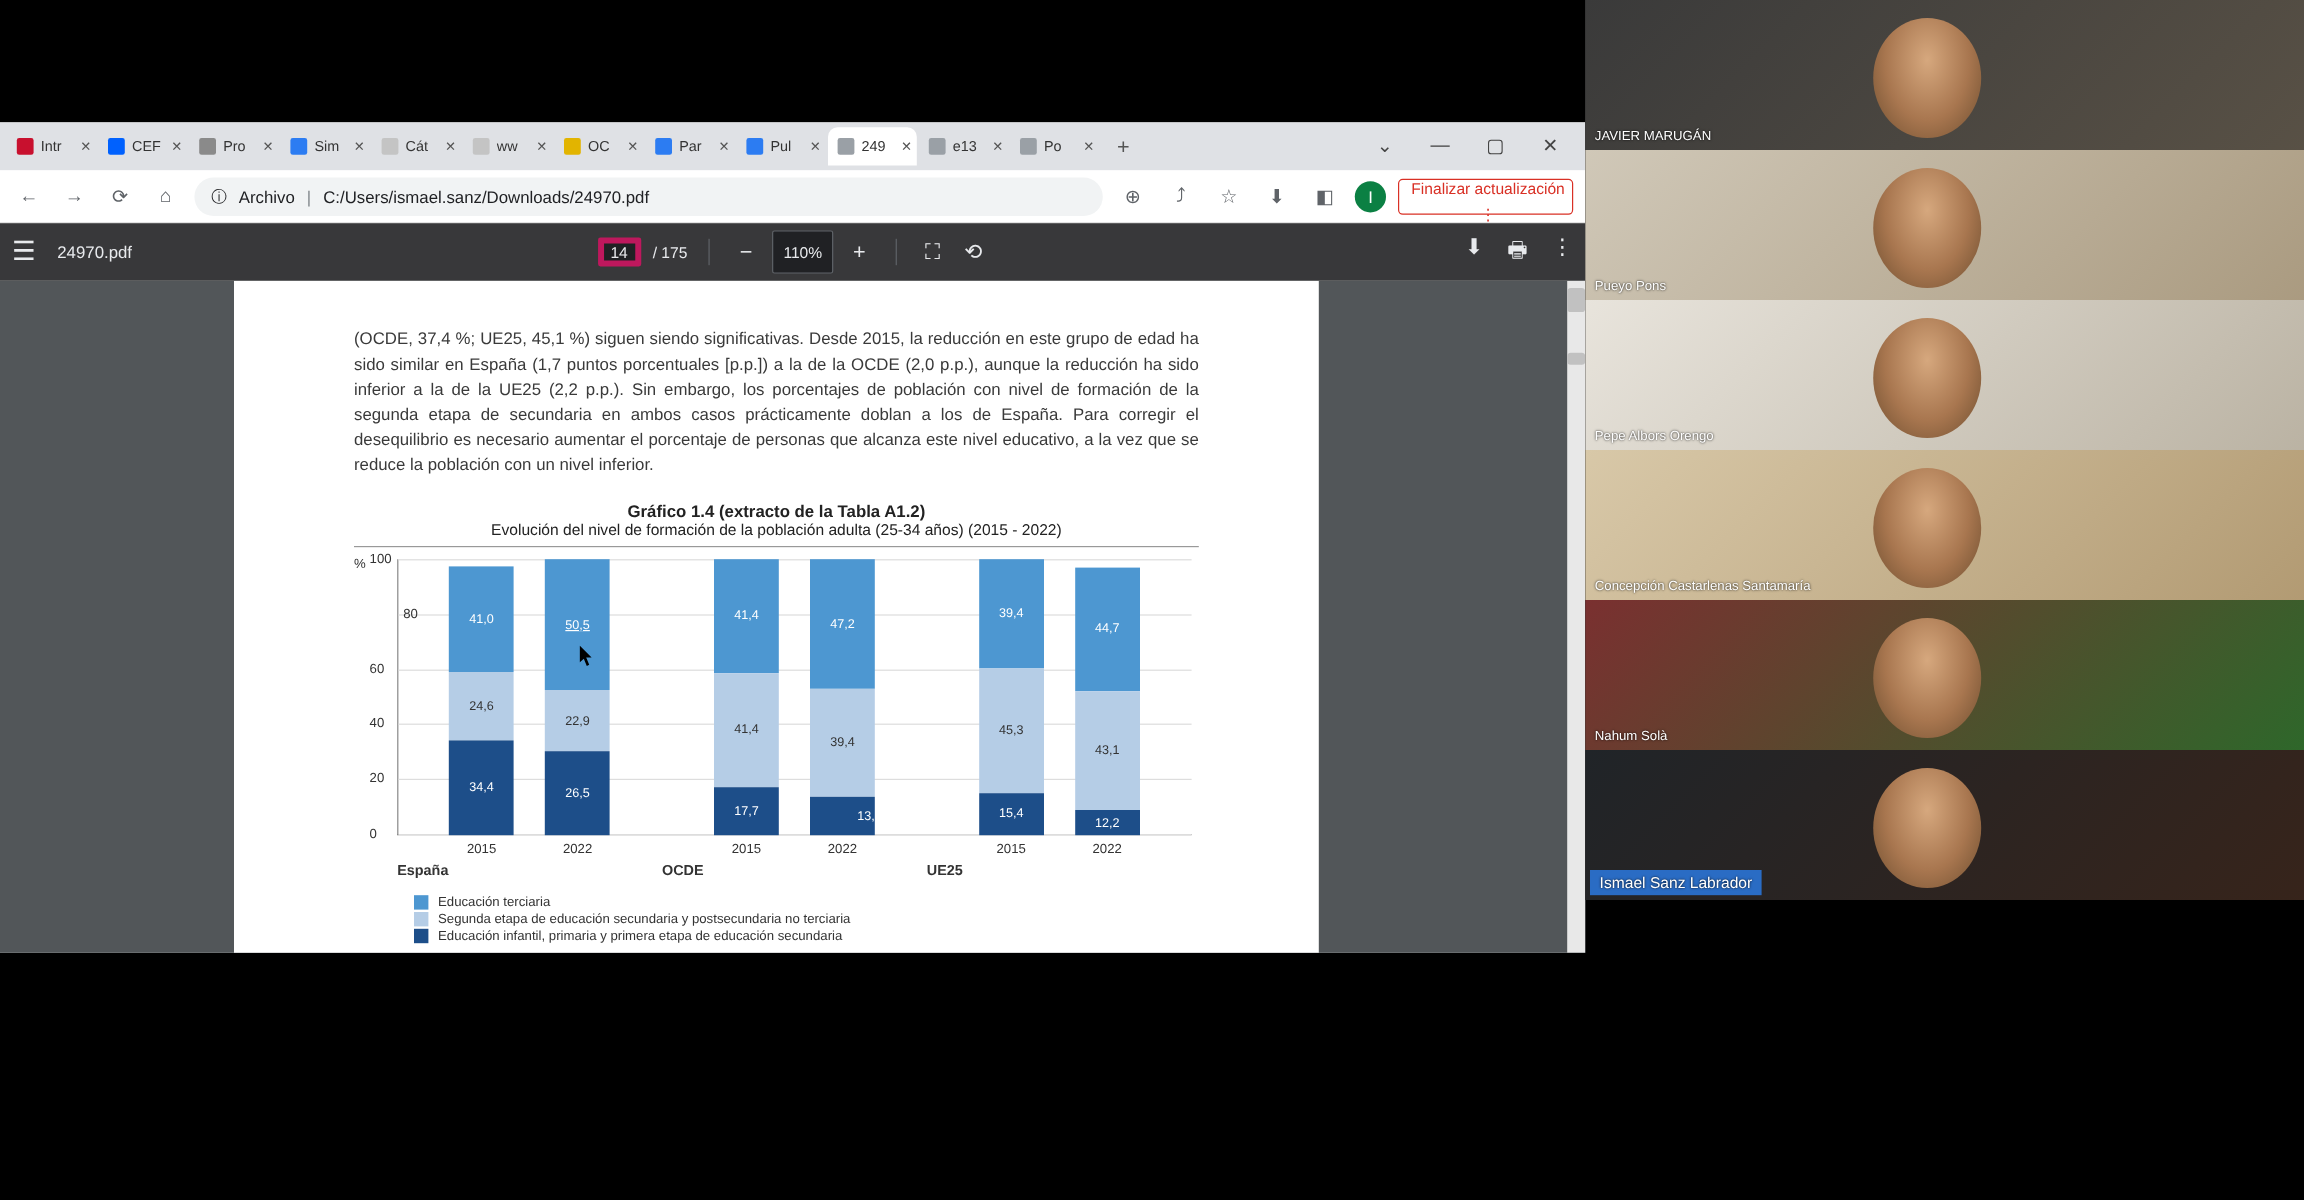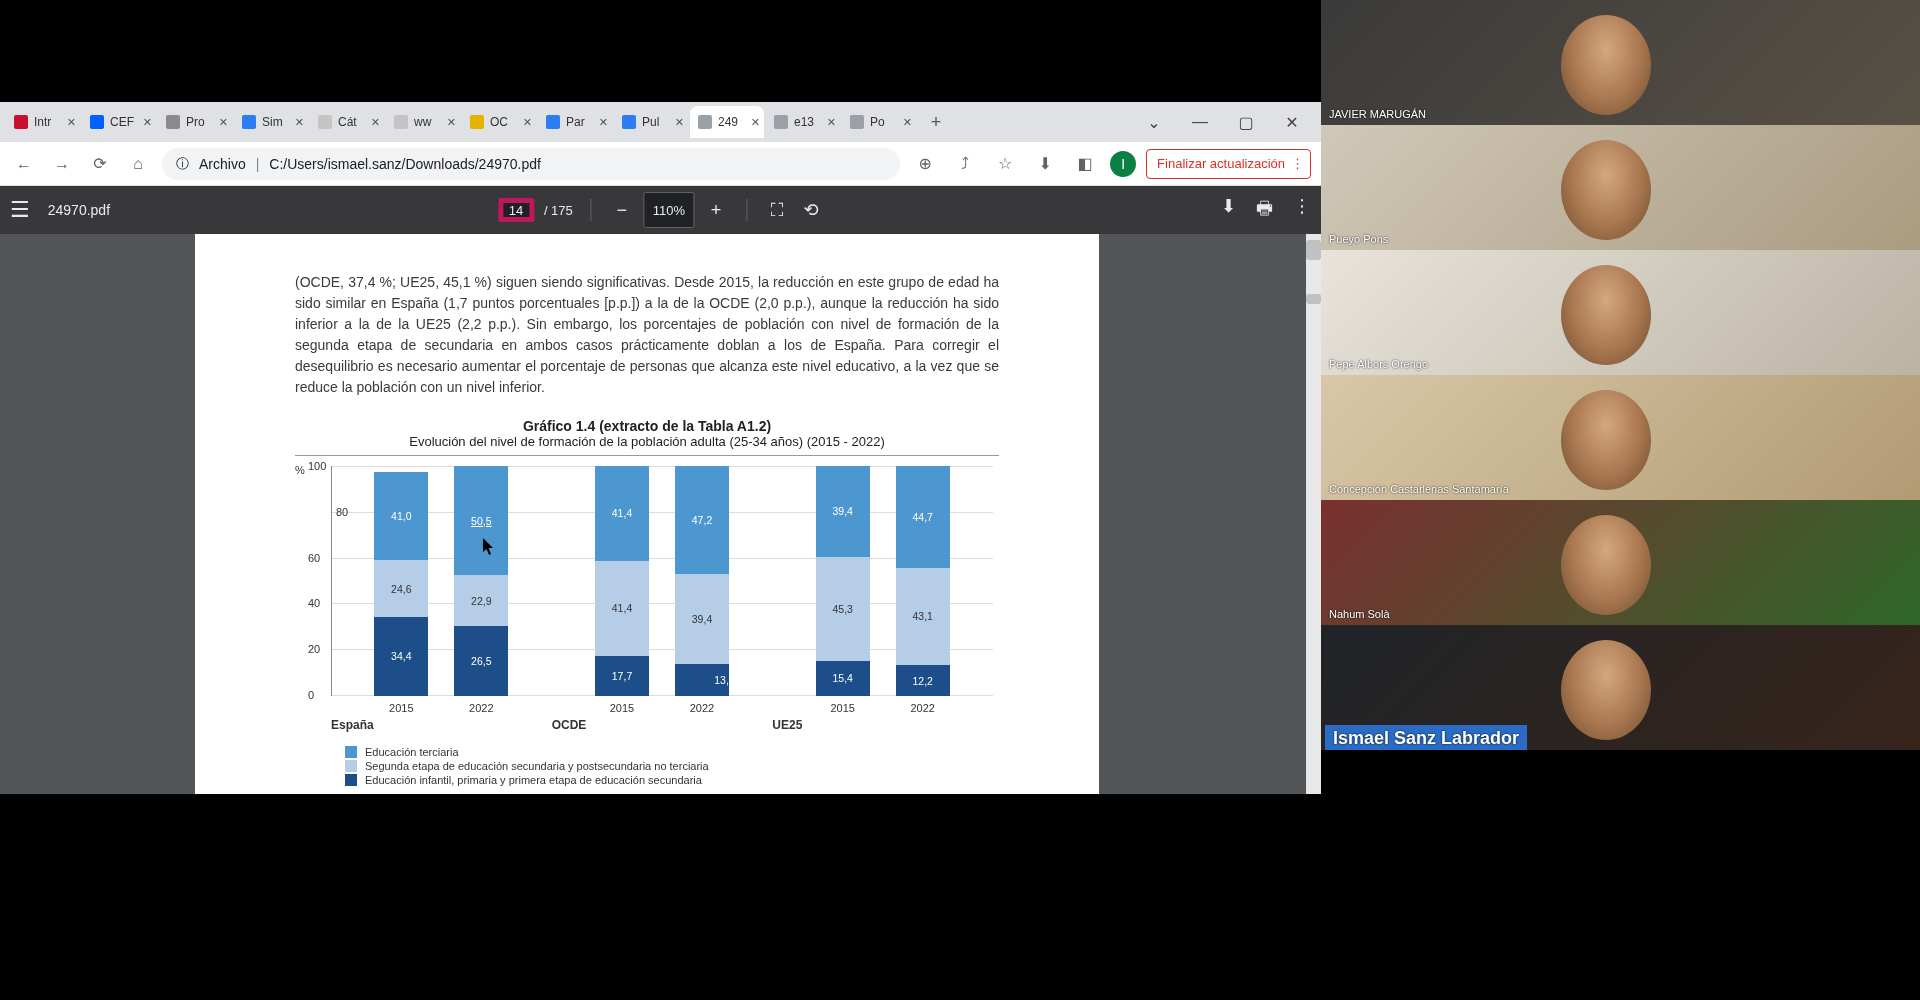--- a/index.html
+++ b/index.html
@@ -12,21 +12,21 @@
   .tab .label { white-space:nowrap; overflow:hidden; text-overflow:clip; flex:1; }
   .tab .close { font-size:11px; color:#555; flex-shrink:0; }
   .newtab { width:28px; height:28px; display:flex; align-items:center; justify-content:center; font-size:18px; color:#555; margin-left:4px; }
   .winctl { margin-left:auto; display:flex; gap:0; }
   .winctl div { width:46px; height:32px; display:flex; align-items:center; justify-content:center; color:#444; }
   .addrbar { display:flex; align-items:center; height:44px; background:#fff; padding:0 10px; gap:10px; border-bottom:1px solid #e2e2e2; }
   .addrbar .navbtn { width:28px; display:flex; align-items:center; justify-content:center; color:#5f6368; font-size:16px; }
   .omnibox { flex:1; display:flex; align-items:center; height:32px; border-radius:16px; background:#f1f3f4; padding:0 14px; color:#202124; font-size:14px; gap:10px; }
   .rightbtn { width:30px; height:30px; display:flex; align-items:center; justify-content:center; border-radius:50%; color:#5f6368; font-size:16px; }
   .profile { width:26px; height:26px; border-radius:50%; background:#0b8043; color:#fff; font-size:14px; display:flex; align-items:center; justify-content:center; }
-  .updatebtn { height:30px; border:1px solid #d93025; color:#d93025; border-radius:4px; display:flex; align-items:center; padding:0 6px 0 10px; font-size:13px; gap:6px; }
+  .updatebtn { height:30px; border:1px solid #d93025; color:#d93025; border-radius:4px; display:flex; align-items:center; padding:0 6px 0 10px; font-size:13px; gap:6px;flex-direction:column; }
 
   .pdfbar { display:flex; align-items:center; height:48px; background:#38383a; color:#e8eaed; padding:0 10px; }
   .pdfbar .l { display:flex; align-items:center; gap:18px; }
   .pdfbar .menu { font-size:22px; }
   .pdfbar .fname { font-size:14px; color:#e8eaed; }
   .pdfbar .c { position:absolute; left:50%; transform:translateX(-50%); display:flex; align-items:center; gap:10px; }
   .pagebox { width:36px; height:24px; background:#202124; color:#e8eaed; border:5px solid #be185d; text-align:center; font-size:13px; border-radius:2px; }
   .slash { font-size:13px; color:#e8eaed; }
   .pdfbar .sep { width:1px; height:22px; background:#5f6368; margin:0 8px; }
   .zoombtn { width:24px; height:24px; display:flex; align-items:center; justify-content:center; font-size:18px; color:#e8eaed; }
@@ -62,21 +62,21 @@
   .xregion { flex:1; font-size:12px; font-weight:600; color:#333; margin-top:4px; }
   .legend { margin:14px 0 0 50px; font-size:11px; color:#333; }
   .legend div { display:flex; align-items:center; gap:8px; margin:2px 0; }
   .sw { width:12px; height:12px; }
   .cursor { position:absolute; width:12px; height:18px; }
 
   .gallery { position:absolute; left:1321px; top:0; right:0; width:599px; }
   .tile { width:640px; height:125px; background:#333; position:relative; overflow:hidden; }
   .tile .bg { position:absolute; inset:0; }
   .tag { position:absolute; bottom:4px; left:4px; font-size:11px; color:#fff; padding:1px 4px; text-shadow:0 0 2px #000; }
-  .tile.active .tag { background:#2a6cc4; padding:3px 8px; font-size:18px; bottom:auto; top:100px;font-weight:bold; }
+  .tile.active .tag { background:#2a6cc4; padding:3px 8px; font-size:13px; bottom:auto; top:100px; }
   .face { position:absolute; border-radius:50%; background:radial-gradient(ellipse at 50% 35%, #d6a87e 0%, #a8764f 55%, #6b4c2e 100%); }
 </style>
 </head>
 <body>
 
 <div class="browser">
 
   <div class="tabstrip">
 
     <div id="tabs-mount" style="display: contents;"><div class="tab">
@@ -269,21 +269,21 @@
                   <span>15,4</span>
                 </div>
               </div>
               <div class="bar">
                 <div class="seg tertiary" style="height: 102.81px;">
                   <span>44,7</span>
                 </div>
                 <div class="seg secondary" style="height: 99.13px;">
                   <span>43,1</span>
                 </div>
-                <div class="seg primary" style="height: 31px;">
+                <div class="seg primary" style="height: 21px;">
                   <span>12,2</span>
                 </div>
               </div>
             </div>
           </div>
         <div class="cursor" style="left:152px;top:72px;">
           <svg viewBox="0 0 12 18">
               <path d="M0 0 L0 14 L3.5 11 L6 17 L8 16 L5.5 10 L10 10 Z" fill="#000"></path>
             </svg>
         </div>

